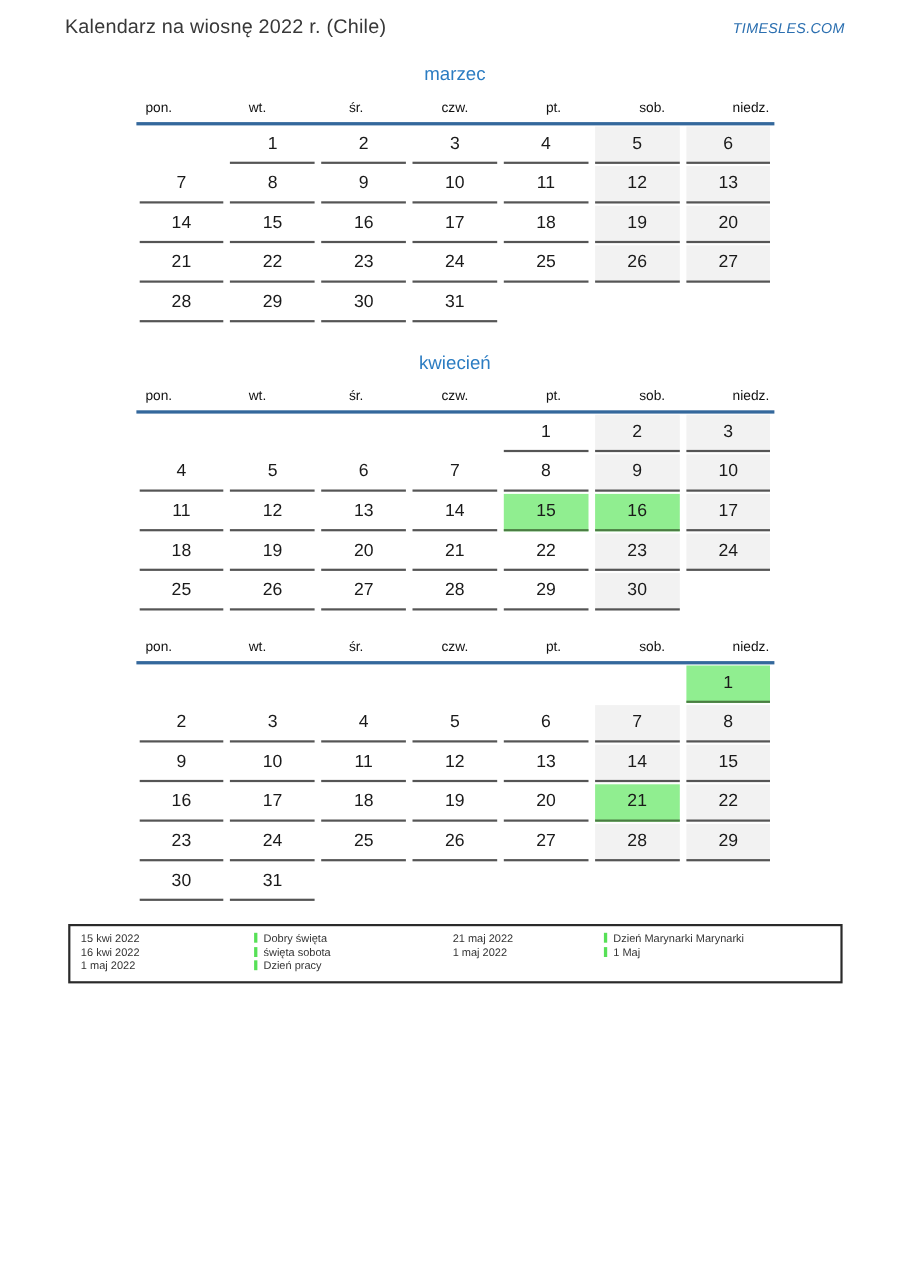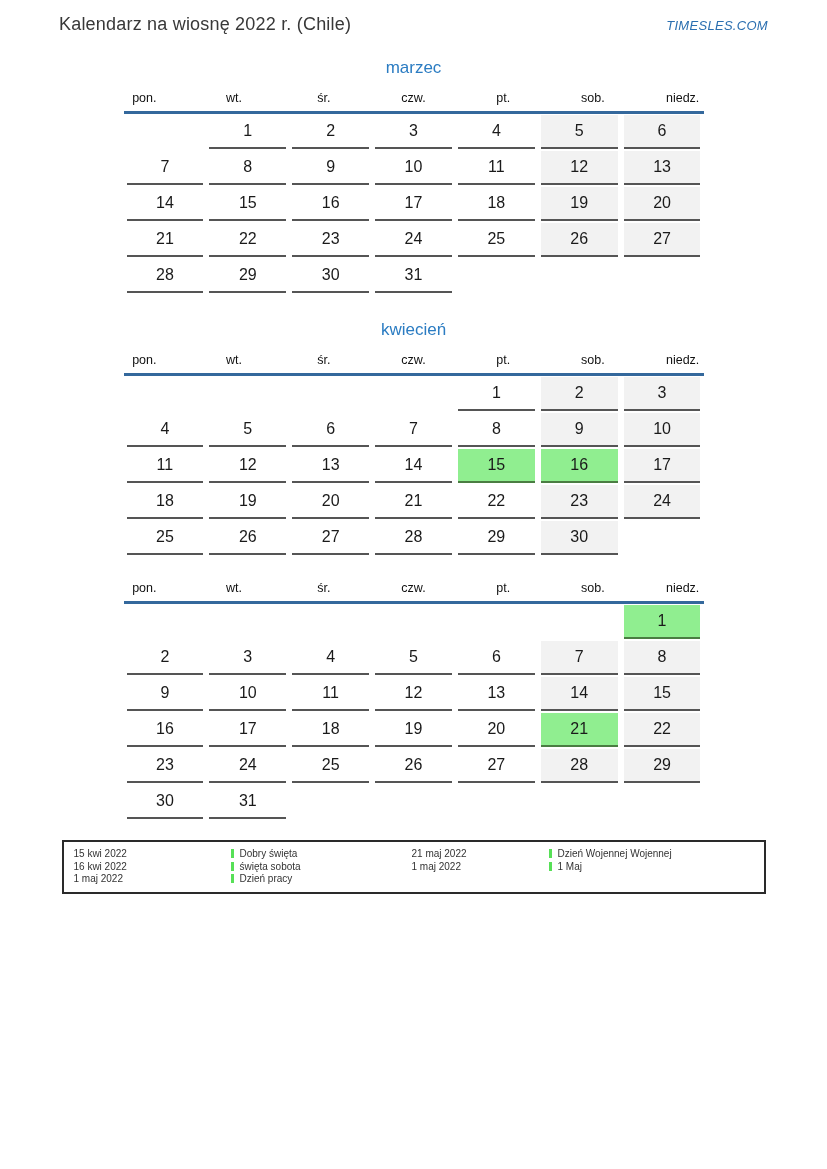--- a/index.html
+++ b/index.html
@@ -280,21 +280,21 @@
           <div class="cell"></div>
         </div>
       </section>
     </main>
 
   <footer class="legend">
       <div class="legend-grid">
         <div class="lg-date">15 kwi 2022</div>
         <div class="lg-label"><span class="lg-bar"></span><span class="lg-text">Dobry święta</span></div>
         <div class="lg-date">21 maj 2022</div>
-        <div class="lg-label"><span class="lg-bar"></span><span class="lg-text">Dzień Wojennej Wojennej</span></div>
+        <div class="lg-label"><span class="lg-bar"></span><span class="lg-text">Dzień Marynarki Marynarki</span></div>
         <div class="lg-date">16 kwi 2022</div>
         <div class="lg-label"><span class="lg-bar"></span><span class="lg-text">święta sobota</span></div>
         <div class="lg-date">1 maj 2022</div>
         <div class="lg-label"><span class="lg-bar"></span><span class="lg-text">1 Maj</span></div>
         <div class="lg-date">1 maj 2022</div>
         <div class="lg-label"><span class="lg-bar"></span><span class="lg-text">Dzień pracy</span></div>
         <div class="lg-date"></div>
         <div class="lg-label"></div>
       </div>
     </footer>

